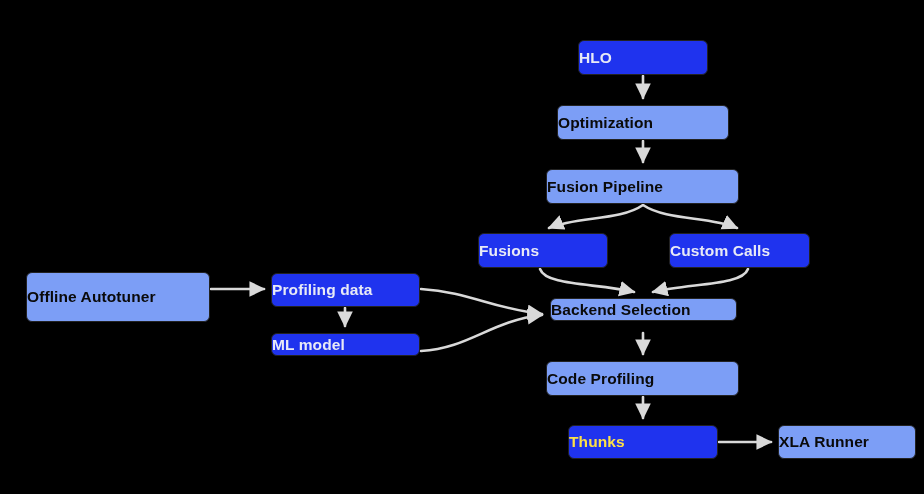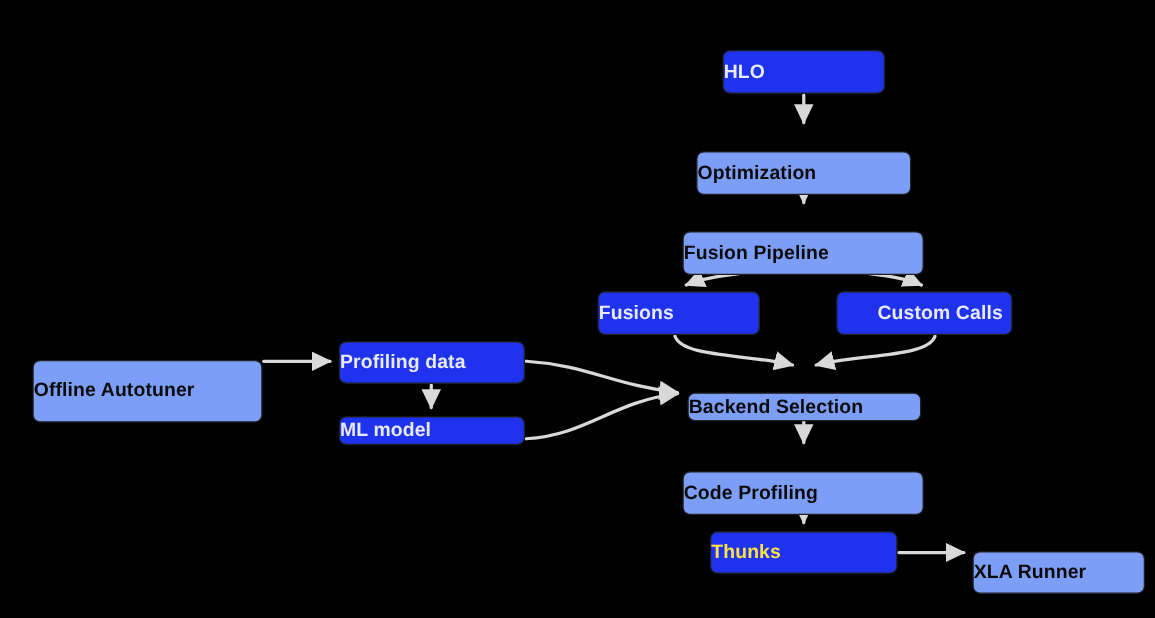--- a/index.html
+++ b/index.html
@@ -36,21 +36,20 @@
     white-space: nowrap;
     line-height: 1;
   }
   .node.dark {
     background: #1F33EE;
     color: #E8EAF6;
   }
   .node.light {
     background: #7C9EF6;
     color: #0A0A0A;
-    margin-top: 16px;
   }
   .node-label {
     display: block;
   }
 </style>
 </head>
 <body>
 
 <div id="canvas">
   <svg id="edge-layer" viewBox="0 0 924 494" xmlns="http://www.w3.org/2000/svg">
@@ -81,21 +80,21 @@
       </div>
       <div class="node light" style="left: 557px; top: 105px; width: 172px; height: 35px; border-color: rgb(34, 34, 34); background: rgb(124, 158, 246); color: rgb(10, 10, 10);">
         <span class="node-label">Optimization</span>
       </div>
       <div class="node light" style="left: 546px; top: 169px; width: 193px; height: 35px; border-color: rgb(34, 34, 34); background: rgb(124, 158, 246); color: rgb(10, 10, 10);">
         <span class="node-label">Fusion Pipeline</span>
       </div>
       <div class="node dark" style="left: 478px; top: 233px; width: 130px; height: 35px; border-color: rgb(34, 34, 34); background: rgb(31, 51, 238); color: rgb(232, 234, 246);">
         <span class="node-label">Fusions</span>
       </div>
-      <div class="node dark" style="left: 669px; top: 233px; width: 141px; height: 35px; border-color: rgb(34, 34, 34); background: rgb(31, 51, 238); color: rgb(232, 234, 246); padding-left: 32px;">
+      <div class="node dark" style="left: 669px; top: 233px; width: 141px; height: 35px; border-color: rgb(34, 34, 34); background: rgb(31, 51, 238); color: rgb(232, 234, 246);">
         <span class="node-label">Custom Calls</span>
       </div>
       <div class="node light" style="left: 26px; top: 272px; width: 184px; height: 50px; border-color: rgb(34, 34, 34); background: rgb(124, 158, 246); color: rgb(10, 10, 10);">
         <span class="node-label">Offline Autotuner</span>
       </div>
       <div class="node dark" style="left: 271px; top: 273px; width: 149px; height: 34px; border-color: rgb(34, 34, 34); background: rgb(31, 51, 238); color: rgb(232, 234, 246);">
         <span class="node-label">Profiling data</span>
       </div>
       <div class="node dark" style="left: 271px; top: 333px; width: 149px; height: 23px; border-color: rgb(34, 34, 34); background: rgb(31, 51, 238); color: rgb(232, 234, 246);">
         <span class="node-label">ML model</span>

